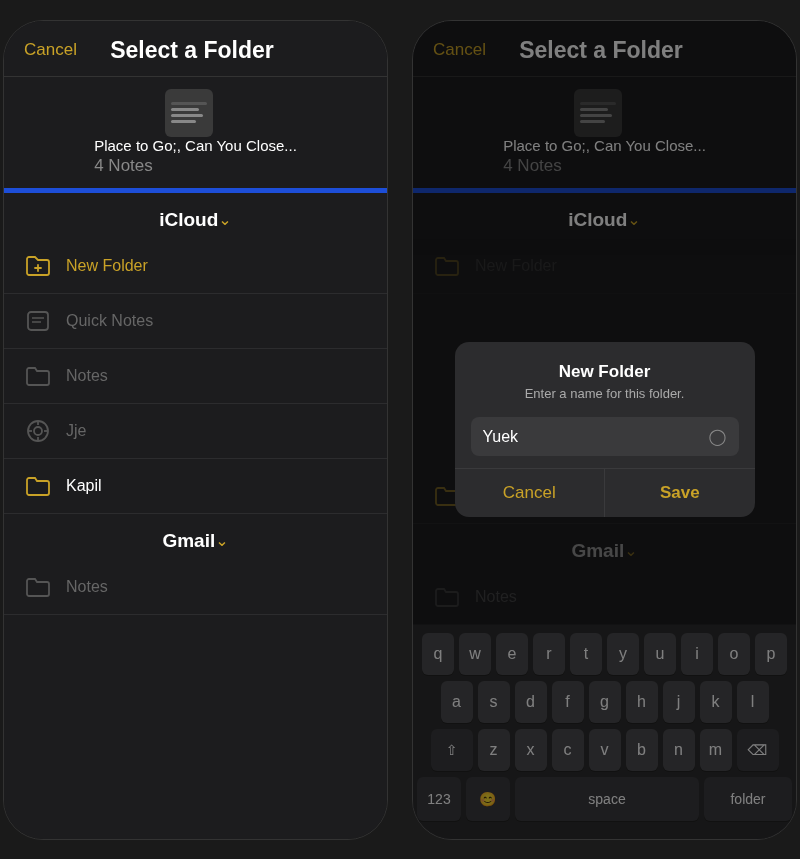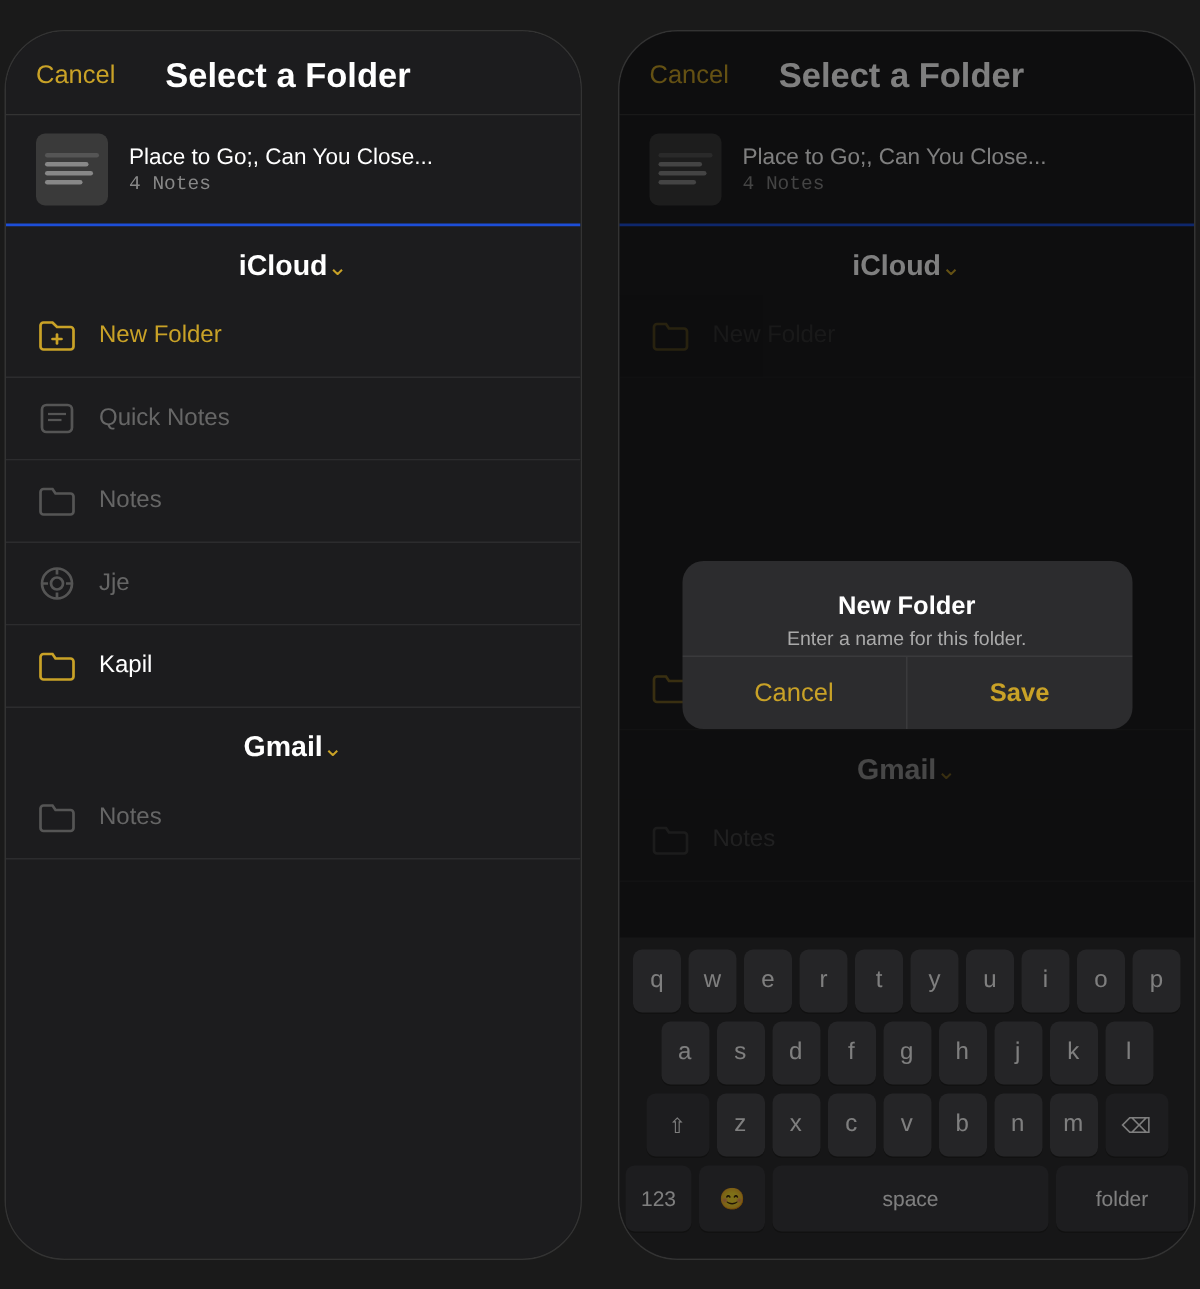--- a/index.html
+++ b/index.html
@@ -56,21 +56,22 @@
     .header-spacer {
       width: 60px;
     }
 
     
     .recent-item {
       display: flex;
       align-items: center;
       padding: 12px 20px;
       background: #1c1c1e;
-      border-bottom: 2px solid #1d4ed8;
+      border-bottom: 5px solid #1d4ed8;
+      flex-direction: column;
     }
     .note-thumbnail {
       width: 48px;
       height: 48px;
       background: #3a3a3a;
       border-radius: 6px;
       margin-right: 14px;
       flex-shrink: 0;
       display: flex;
       align-items: center;
@@ -90,23 +91,22 @@
     .thumb-line:nth-child(2) { width: 80%; }
     .thumb-line:nth-child(3) { width: 90%; }
     .thumb-line:nth-child(4) { width: 70%; margin-bottom: 0; }
     .recent-info .title {
       color: #fff;
       font-size: 15px;
       font-weight: 500;
     }
     .recent-info .subtitle {
       color: #888;
-      font-size: 13px;
+      font-size: 17px;
       margin-top: 2px;
-      font-family: Liberation Mono, monospace;
     }
 
     
     .section-header {
       display: flex;
       justify-content: center;
       align-items: center;
       padding: 16px 20px 8px;
       background: #1c1c1e;
     }
@@ -481,20 +481,26 @@
           <div class="key key-special key-bottom-row key-return">folder</div>
         </div>
       </div>
 
       <div class="dialog-overlay">
         <div class="dialog">
           <div class="dialog-header">
             <div class="dialog-title">New Folder</div>
             <div class="dialog-subtitle">Enter a name for this folder.</div>
           </div>
+          <div class="dialog-input-row">
+            <div class="dialog-input" style="display:flex; align-items:center; justify-content:space-between;">
+              <span class="dialog-input-text">Yuek</span>
+              <span class="clear-icon">◯</span>
+            </div>
+          </div>
           <div class="dialog-buttons">
             <div class="dialog-btn">Cancel</div>
             <div class="dialog-btn save">Save</div>
           </div>
         </div>
       </div>
 
     </div>
   </div>
 

